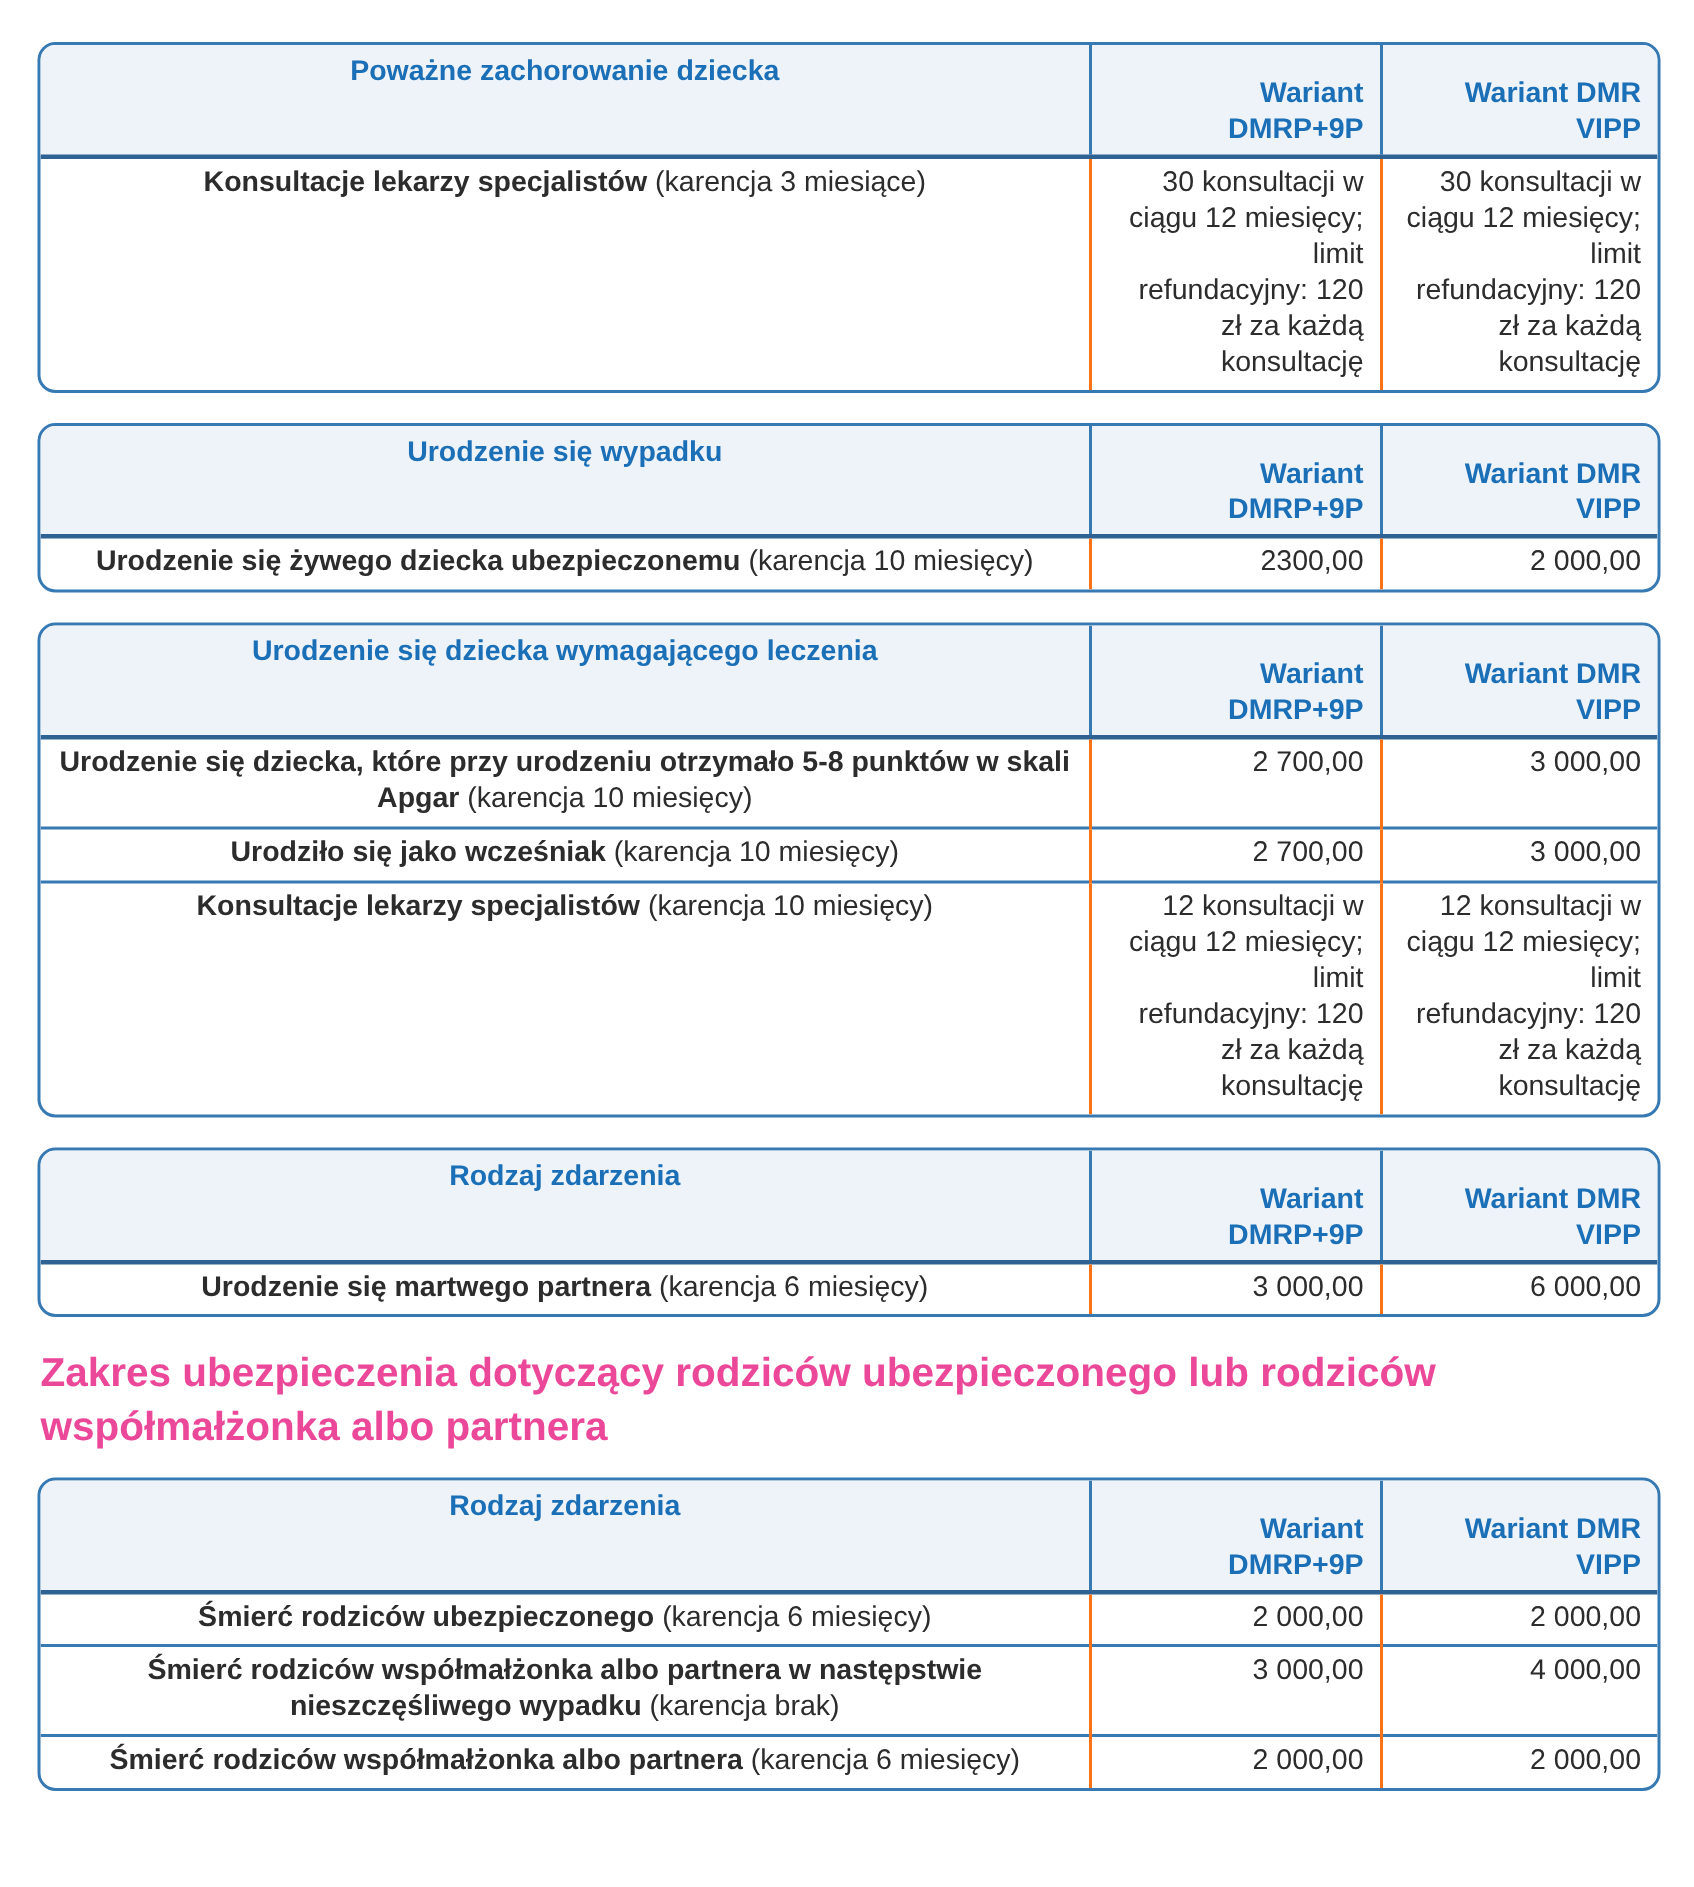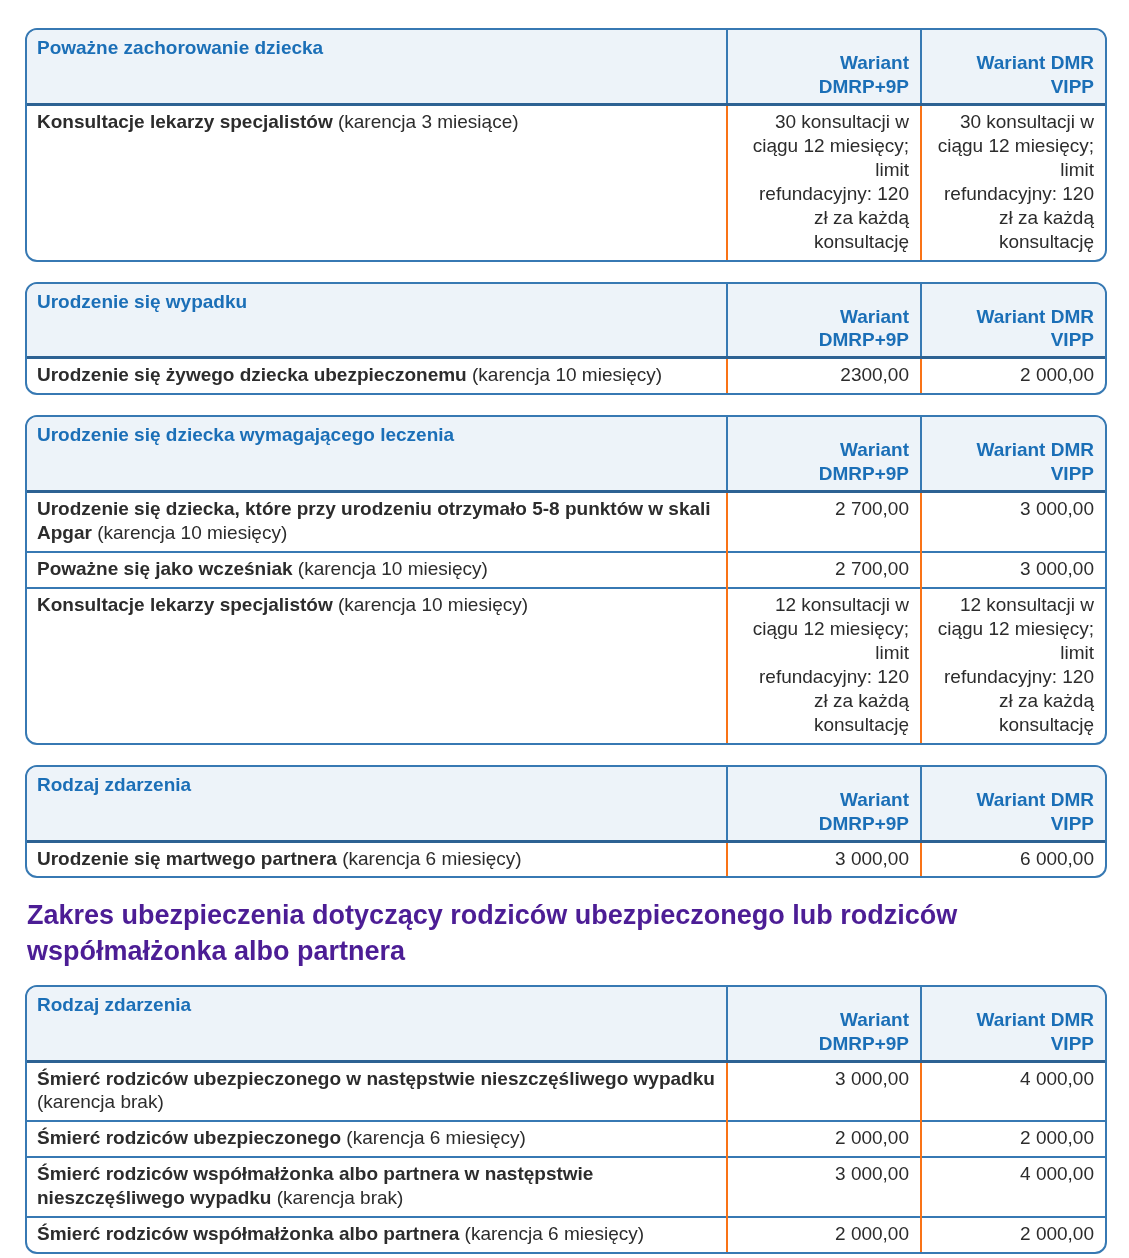--- a/index.html
+++ b/index.html
@@ -37,45 +37,45 @@
   col.c2 { width: 194px; }
   col.c3 { width: 184px; }
 
   thead th {
     background: #edf3f9;
     color: #1b6fb7;
     font-weight: bold;
     border-bottom: 3px solid #2d6293;
     vertical-align: top;
     padding: 6px 10px 4px 10px;
-    text-align: left;
+    text-align: center;
   }
   thead th.var {
     text-align: right;
     white-space: pre-line;
     padding: 21px 11px 4px 10px;
     border-left: 2px solid #3779b3;
   }
   tbody td {
     vertical-align: top;
     border-top: 2px solid #3779b3;
     padding: 4px 10px 6px 10px;
-    text-align: left;
+    text-align: center;
   }
   tbody td.num {
     text-align: right;
     border-left: 2px solid #f97316;
     padding: 4px 11px 6px 10px;
     white-space: pre-line;
   }
   .b { font-weight: bold; }
   .section-heading {
     font-size: 27px;
     font-weight: bold;
-    color: #4c1d95;
+    color: #ec4899;
     line-height: 1.3;
     margin: 8px 0 16px 2px;
     max-width: 1010px;
   }
 </style>
 </head>
 <body>
 
 <div class="doc">
 
@@ -157,21 +157,21 @@
 VIPP</th>
         </tr>
       </thead>
       <tbody>
         <tr>
           <td><span class="b">Urodzenie się dziecka, które przy urodzeniu otrzymało 5-8 punktów w skali Apgar</span><span> (karencja 10 miesięcy)</span></td>
           <td class="num">2 700,00</td>
           <td class="num">3 000,00</td>
         </tr>
         <tr>
-          <td><span class="b">Poważne się jako wcześniak</span><span> (karencja 10 miesięcy)</span></td>
+          <td><span class="b">Urodziło się jako wcześniak</span><span> (karencja 10 miesięcy)</span></td>
           <td class="num">2 700,00</td>
           <td class="num">3 000,00</td>
         </tr>
         <tr>
           <td><span class="b">Konsultacje lekarzy specjalistów</span><span> (karencja 10 miesięcy)</span></td>
           <td class="num">12 konsultacji w
 ciągu 12 miesięcy;
 limit
 refundacyjny: 120
 zł za każdą
@@ -226,35 +226,30 @@
         <tr>
           <th class="title">Rodzaj zdarzenia</th>
           <th class="var">Wariant
 DMRP+9P</th>
           <th class="var">Wariant DMR
 VIPP</th>
         </tr>
       </thead>
       <tbody>
         <tr>
-          <td><span class="b">Śmierć rodziców ubezpieczonego w następstwie nieszczęśliwego wypadku</span><span> (karencja brak)</span></td>
+          <td><span class="b">Śmierć rodziców ubezpieczonego</span><span> (karencja 6 miesięcy)</span></td>
+          <td class="num">2 000,00</td>
+          <td class="num">2 000,00</td>
+        </tr>
+        <tr>
+          <td><span class="b">Śmierć rodziców współmałżonka albo partnera w następstwie nieszczęśliwego wypadku</span><span> (karencja brak)</span></td>
           <td class="num">3 000,00</td>
           <td class="num">4 000,00</td>
         </tr>
         <tr>
-          <td><span class="b">Śmierć rodziców ubezpieczonego</span><span> (karencja 6 miesięcy)</span></td>
-          <td class="num">2 000,00</td>
-          <td class="num">2 000,00</td>
-        </tr>
-        <tr>
-          <td><span class="b">Śmierć rodziców współmałżonka albo partnera w następstwie nieszczęśliwego wypadku</span><span> (karencja brak)</span></td>
-          <td class="num">3 000,00</td>
-          <td class="num">4 000,00</td>
-        </tr>
-        <tr>
           <td><span class="b">Śmierć rodziców współmałżonka albo partnera</span><span> (karencja 6 miesięcy)</span></td>
           <td class="num">2 000,00</td>
           <td class="num">2 000,00</td>
         </tr>
       </tbody>
     </table>
   </div>
 
 </div>
 

